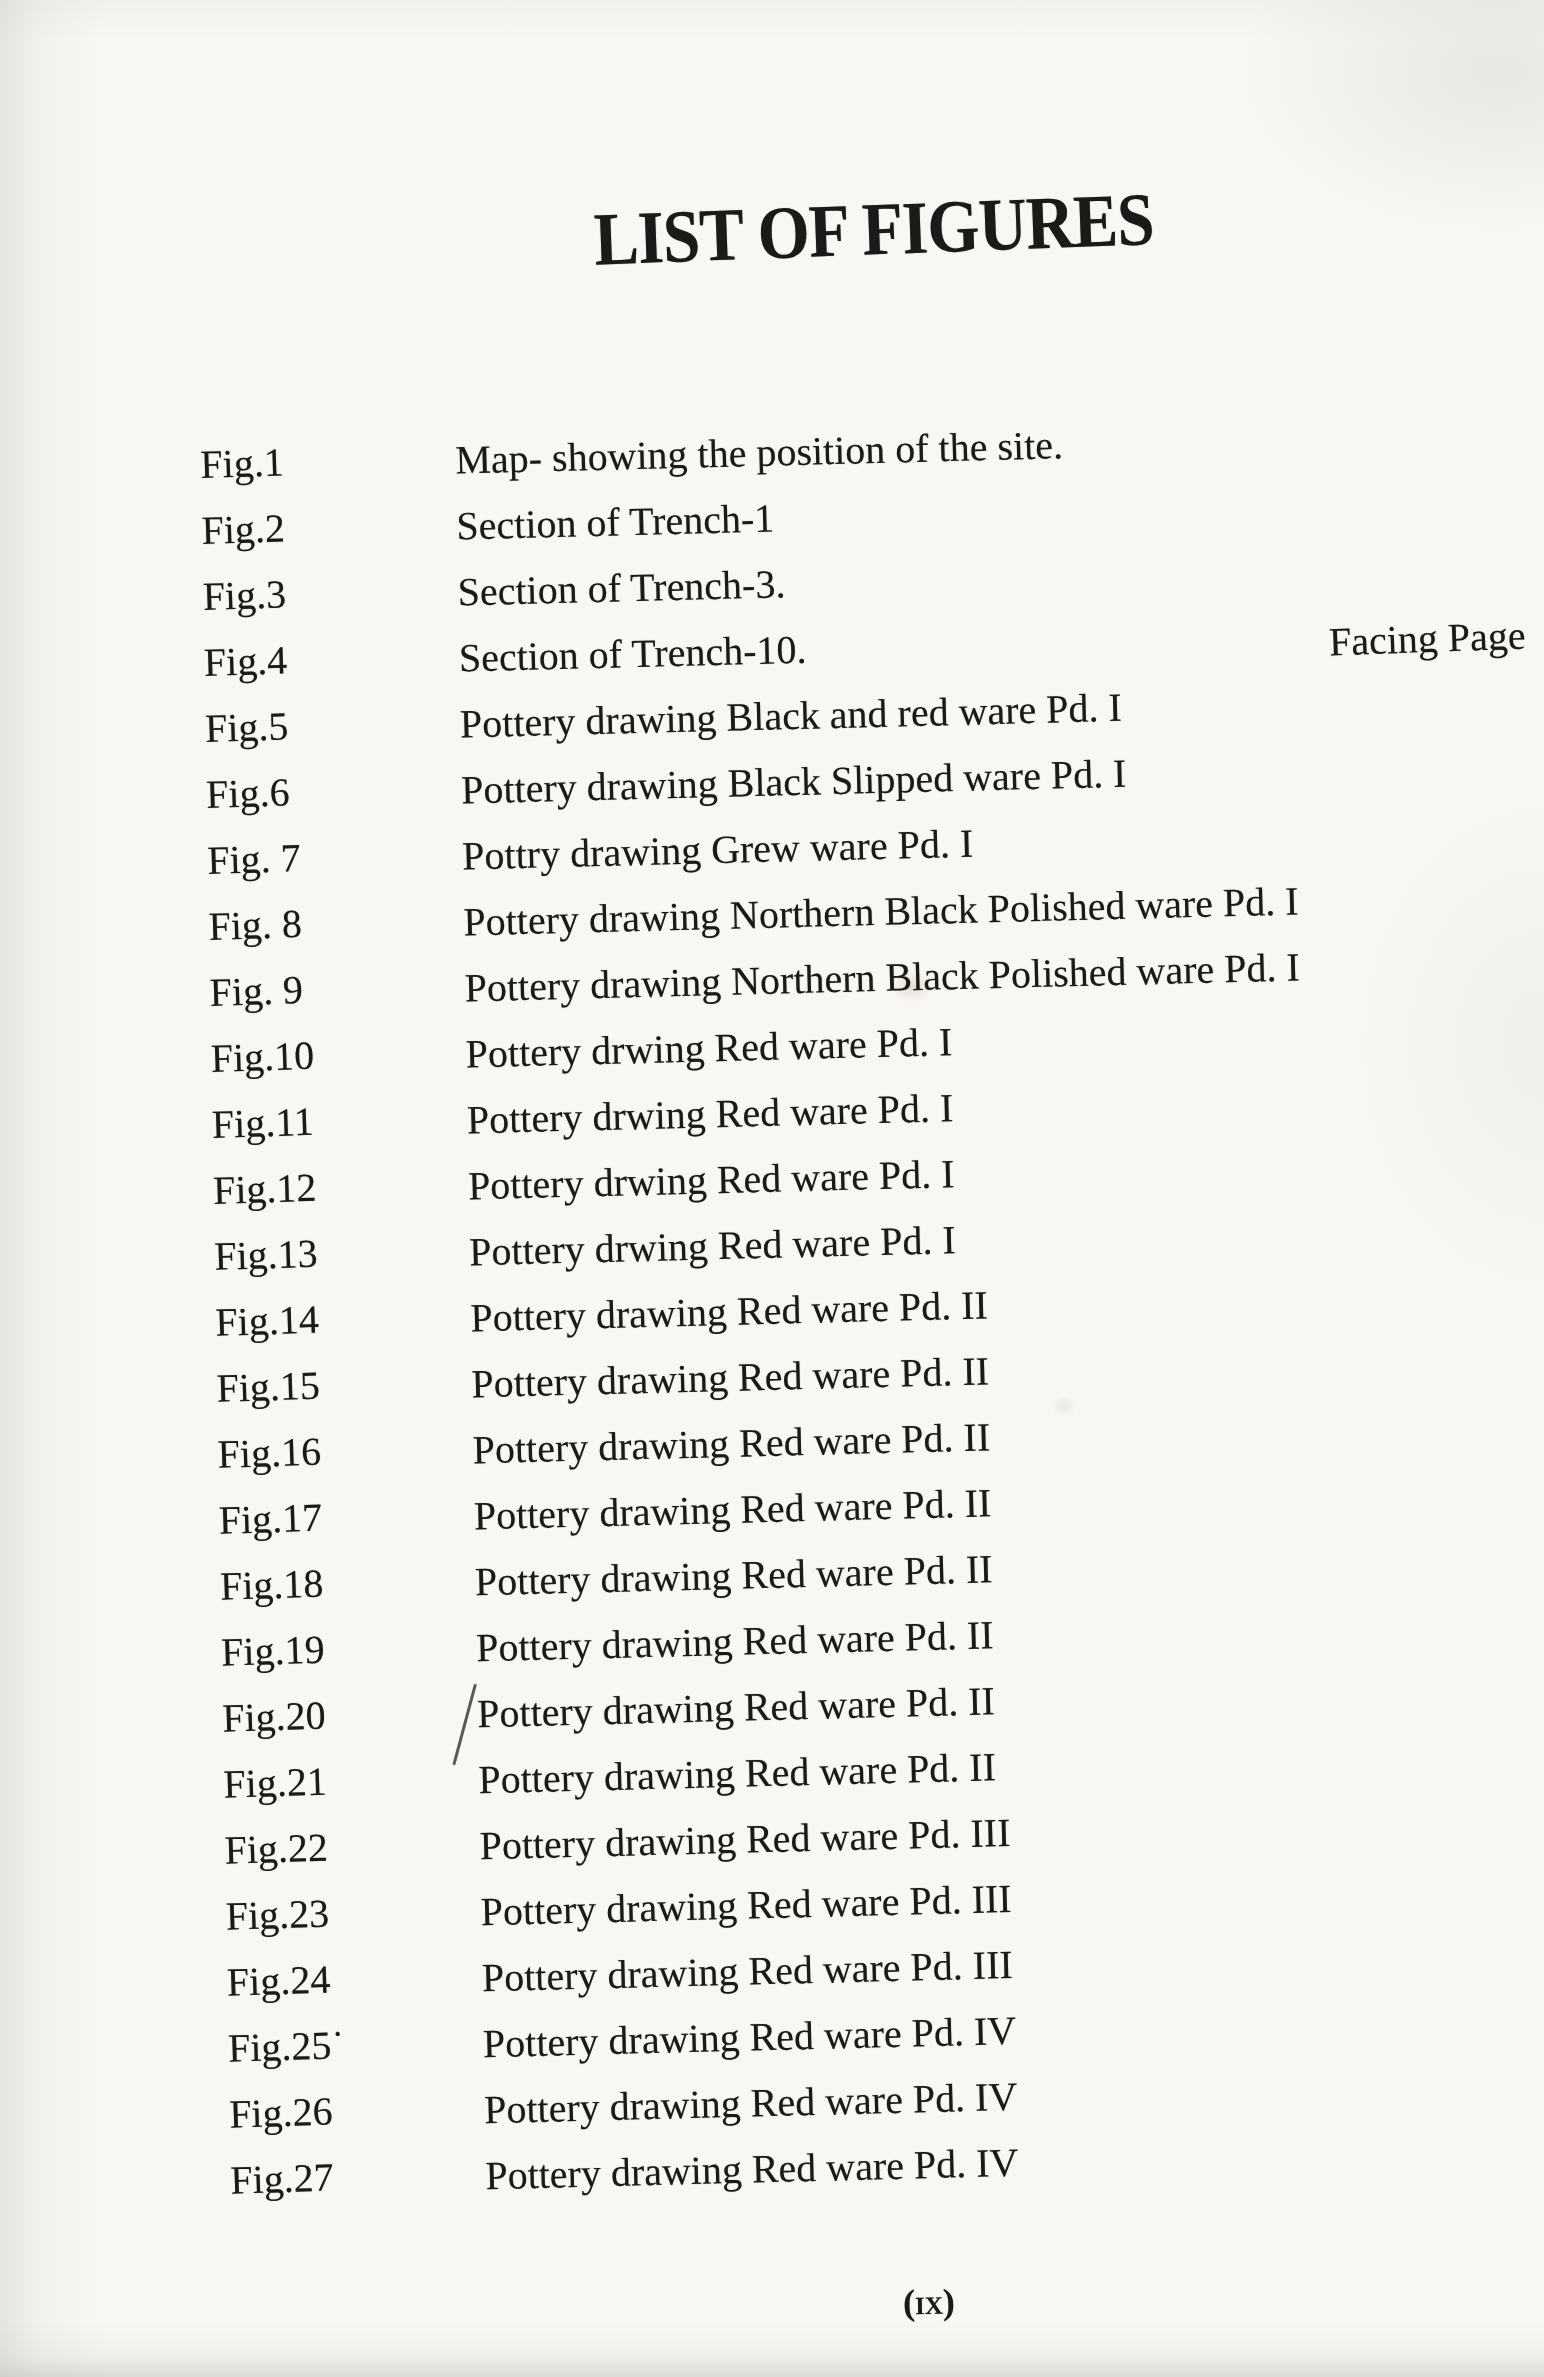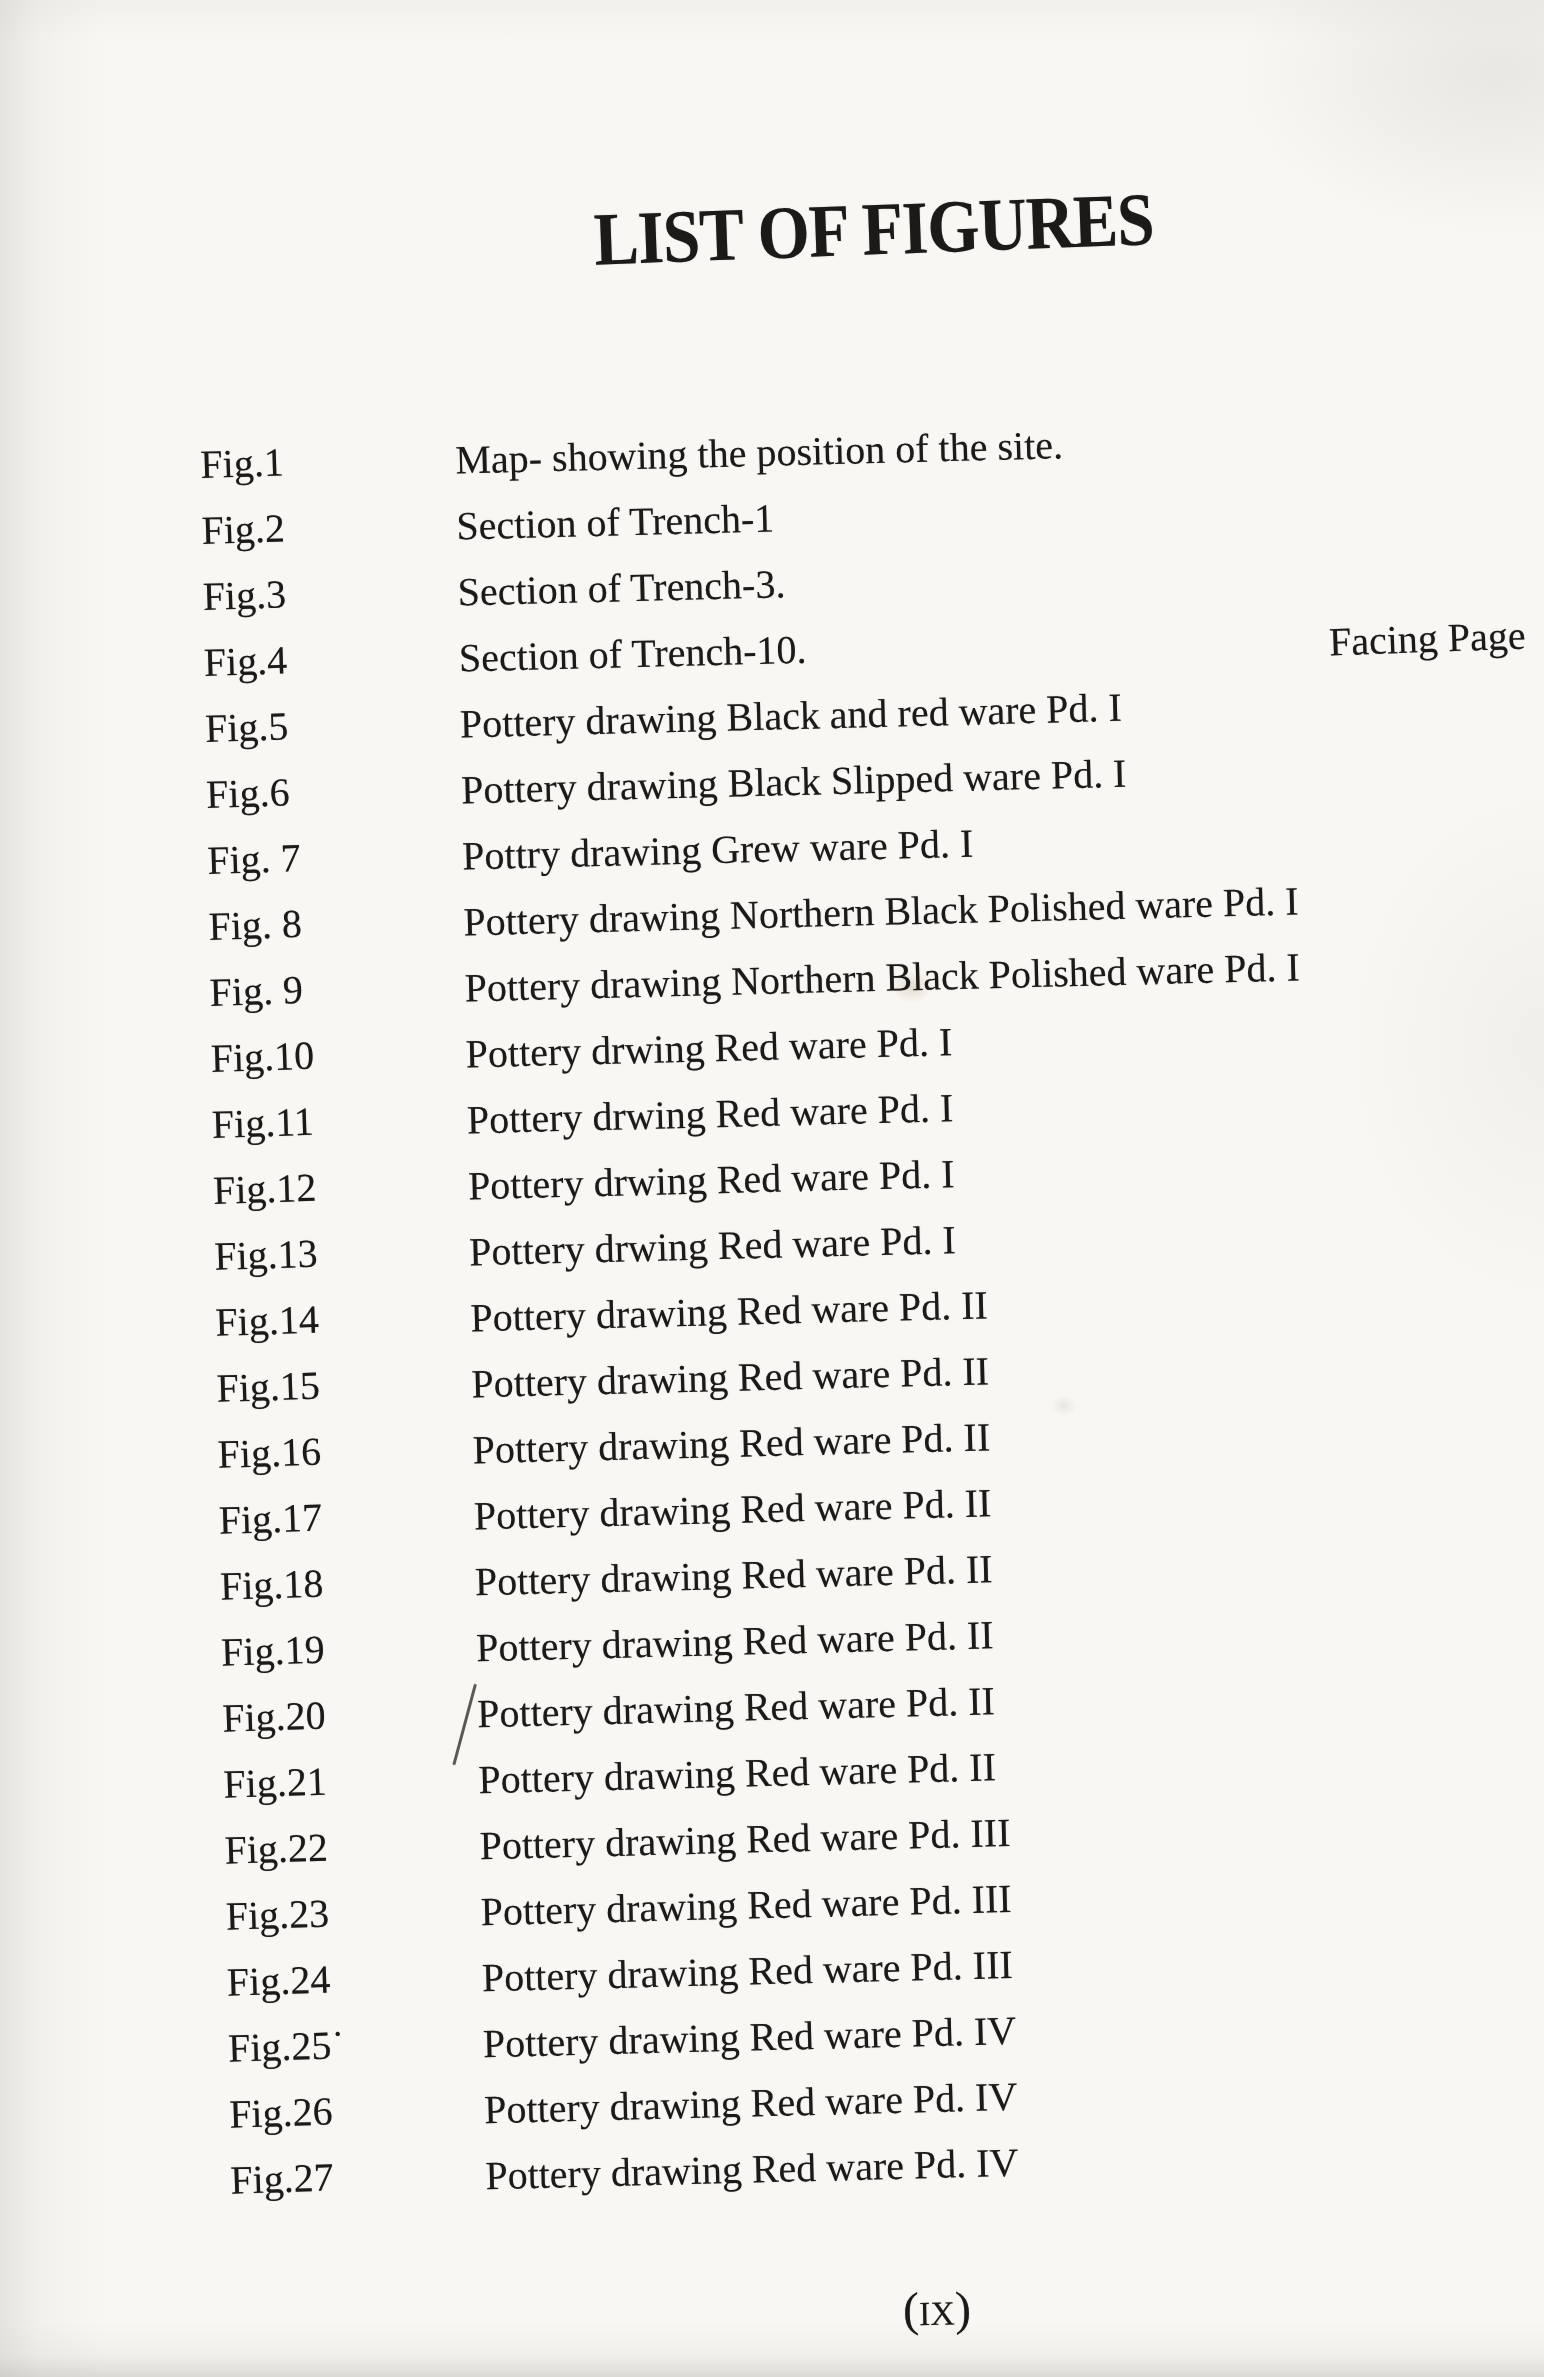--- a/index.html
+++ b/index.html
@@ -63,22 +63,22 @@
   }
   .fig-caption {
     display: inline-block;
     font-size: 40px;
     transform: rotate(-0.45deg);
     transform-origin: 0 50%;
   }
   .folio {
     position: absolute;
     left: 903px; top: 2281px;
-    font-size: 48px;
-    font-weight: normal;
+    font-size: 36px;
+    font-weight: bold;
     font-variant: small-caps;
     transform: rotate(-1deg);
   }
   .stroke-artifact {
     position: absolute;
     left: 474px; top: 1684px;
     width: 3.4px; height: 84px;
     background: rgba(48,45,42,0.78);
     border-radius: 2.6px;
     transform: rotate(15deg);

